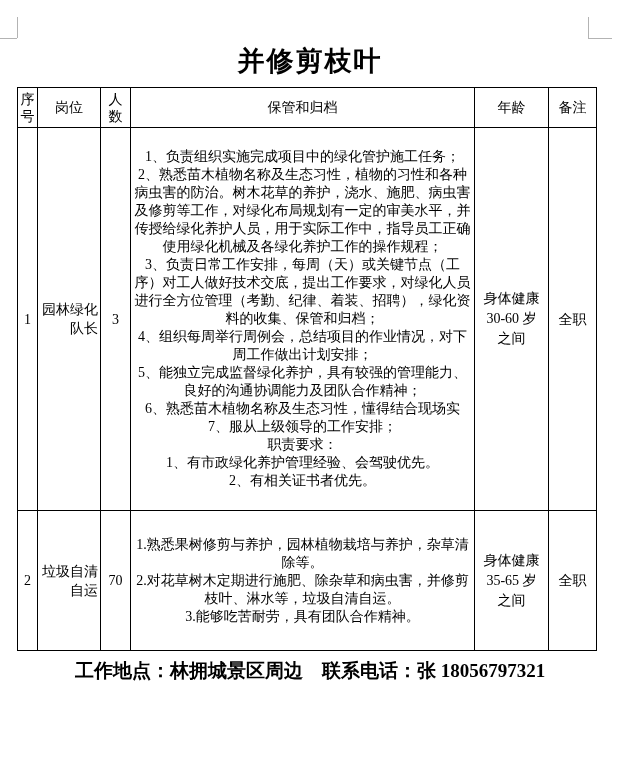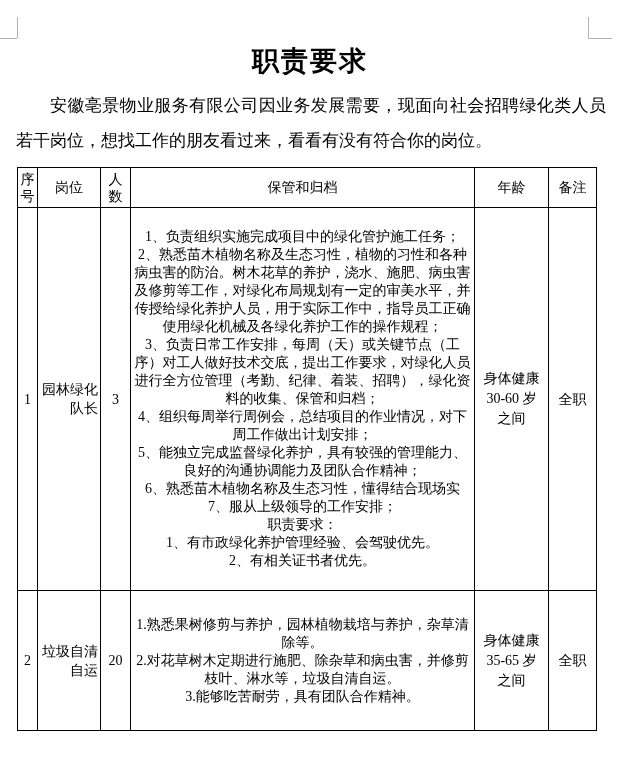--- a/index.html
+++ b/index.html
@@ -78,23 +78,22 @@
 </head>
 <body>
 
 <div class="page">
 
   <div class="mark mark-tl-v"></div>
   <div class="mark mark-tl-h"></div>
   <div class="mark mark-tr-v"></div>
   <div class="mark mark-tr-h"></div>
 
-  <h1 class="title">职责要求</h1>
+  <h1 class="title">并修剪枝叶</h1>
 
-  <p class="intro">安徽亳景物业服务有限公司因业务发展需要，现面向社会招聘绿化类人员若干岗位，想找工作的朋友看过来，看看有没有符合你的岗位。</p>
 
   <table class="jobs">
     <colgroup>
       <col style="width:20px">
       <col style="width:63px">
       <col style="width:30px">
       <col style="width:344px">
       <col style="width:74px">
       <col style="width:48px">
     </colgroup>
@@ -123,26 +122,27 @@
 1、有市政绿化养护管理经验、会驾驶优先。
 2、有相关证书者优先。</td>
         <td class="c pre age">身体健康
 30-60 岁
 之间</td>
         <td class="c">全职</td>
       </tr>
       <tr class="job-row-2">
         <td class="c">2</td>
         <td class="pos">垃圾自清自运</td>
-        <td class="c">20</td>
+        <td class="c">70</td>
         <td class="req">1.熟悉果树修剪与养护，园林植物栽培与养护，杂草清除等。
 2.对花草树木定期进行施肥、除杂草和病虫害，并修剪枝叶、淋水等，垃圾自清自运。
 3.能够吃苦耐劳，具有团队合作精神。</td>
         <td class="c pre age">身体健康
 35-65 岁
 之间</td>
         <td class="c">全职</td>
       </tr>
     </tbody>
   </table>
 
+  <p class="footer">工作地点：林拥城景区周边　联系电话：张 18056797321</p>
 
 </div>
 
 </body></html>

